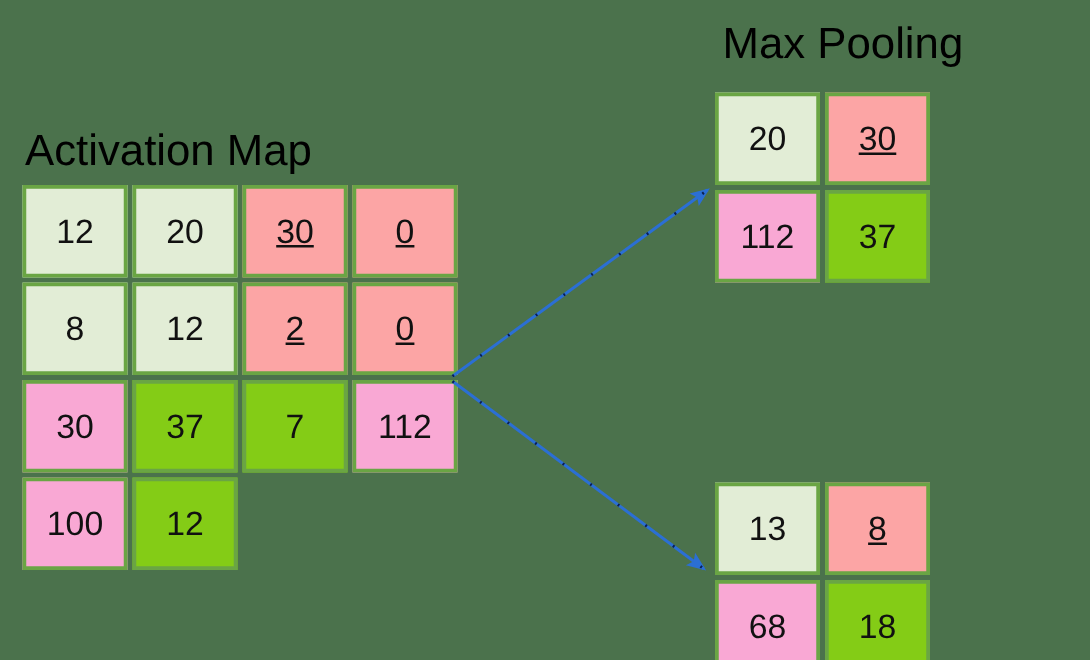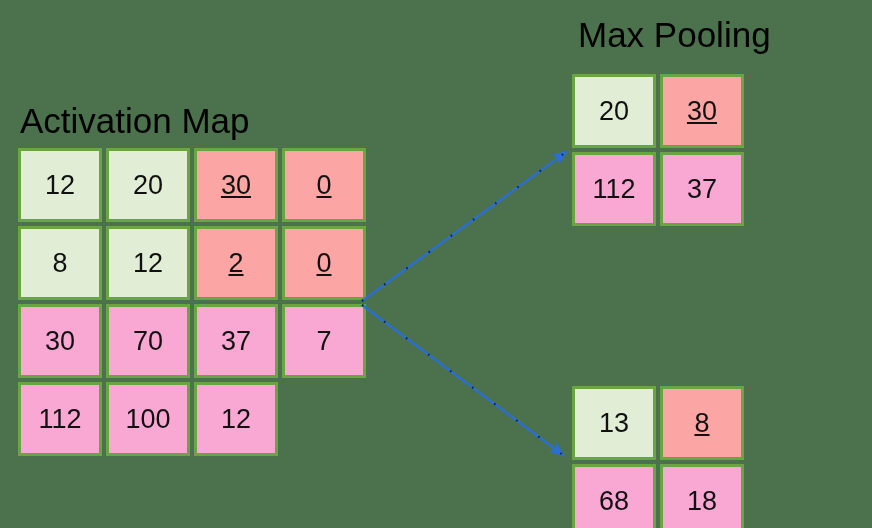--- a/index.html
+++ b/index.html
@@ -59,21 +59,21 @@
     align-items: center;
     justify-content: center;
     font-family: "Liberation Sans", sans-serif;
     font-size: 27px;
     font-weight: 400;
     color: #111111;
   }
   .cell.c-lightgreen { background: #e2edd6; }
   .cell.c-red        { background: #fca5a5; text-decoration: underline; }
   .cell.c-orange     { background: #f9a8d4; }
-  .cell.c-blue       { background: #f9a8d4; }
+  .cell.c-blue       { background: #84cc16; }
 
   #arrows {
     position: absolute;
     left: 0;
     top: 0;
     width: 872px;
     height: 528px;
     pointer-events: none;
   }
 </style>
@@ -90,21 +90,20 @@
   <div class="grid" id="grid-activation-map">
       <div class="cell c-lightgreen">12</div>
       <div class="cell c-lightgreen">20</div>
       <div class="cell c-red">30</div>
       <div class="cell c-red">0</div>
       <div class="cell c-lightgreen">8</div>
       <div class="cell c-lightgreen">12</div>
       <div class="cell c-red">2</div>
       <div class="cell c-red">0</div>
       <div class="cell c-orange">30</div>
-      <div class="cell c-orange">70</div>
       <div class="cell c-blue">37</div>
       <div class="cell c-blue">7</div>
       <div class="cell c-orange">112</div>
       <div class="cell c-orange">100</div>
       <div class="cell c-blue">12</div>
     </div>
 
   <div class="grid" id="grid-max-pooling">
       <div class="cell c-lightgreen">20</div>
       <div class="cell c-red">30</div>

